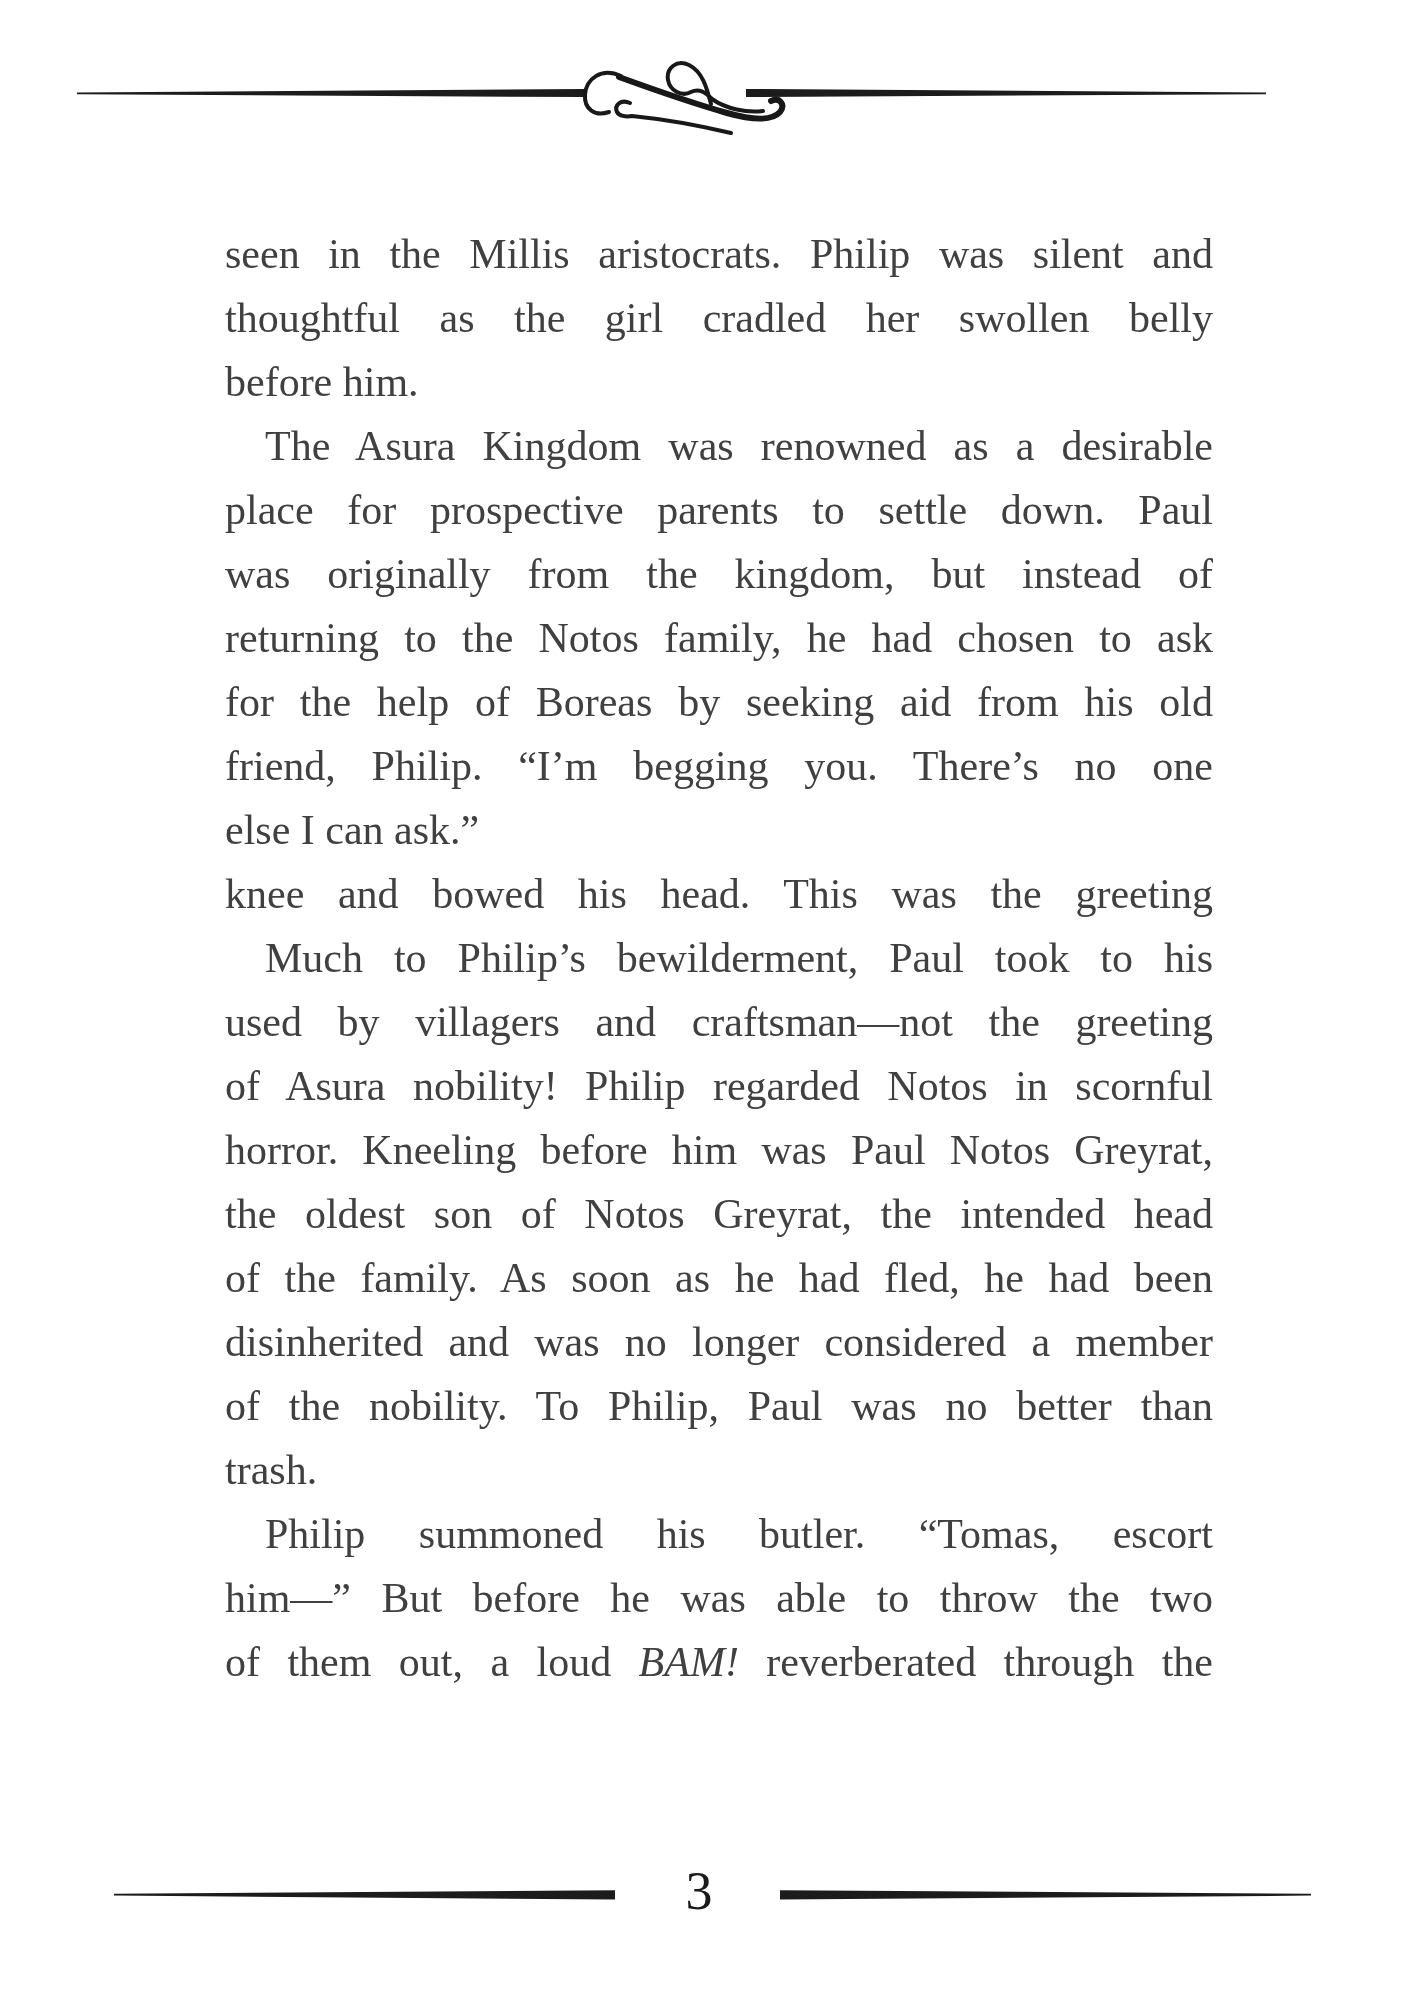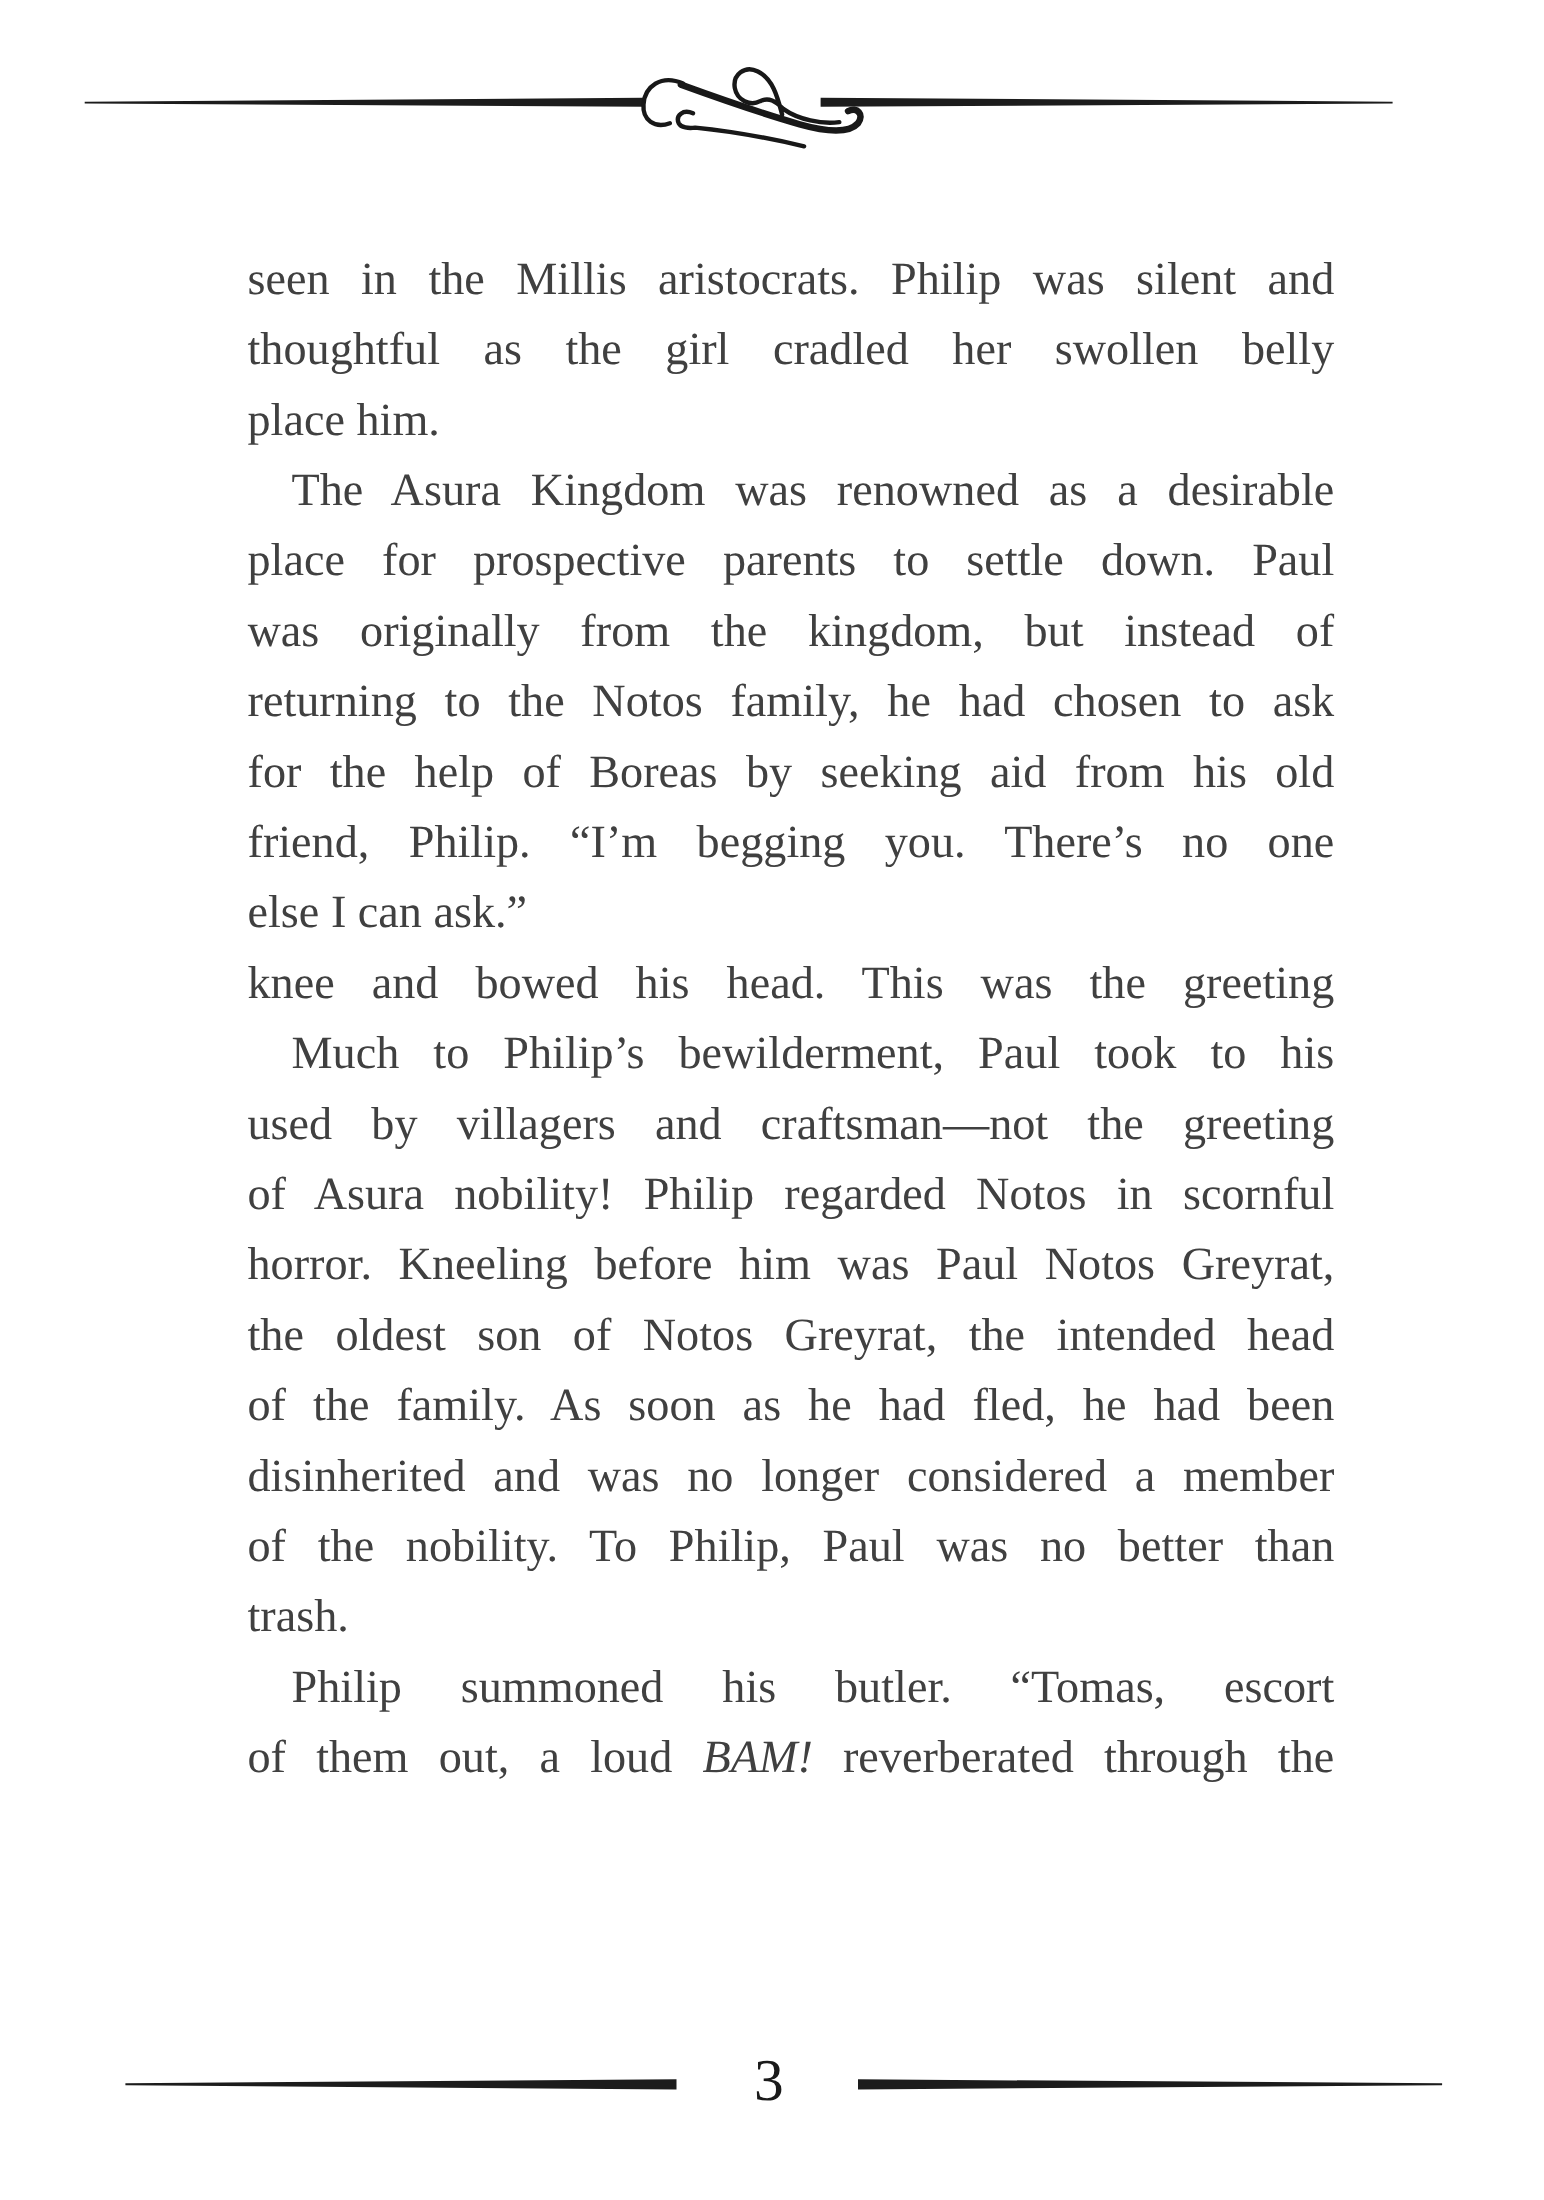--- a/index.html
+++ b/index.html
@@ -69,21 +69,21 @@
   </g>
 
   <polygon points="114,1893.8 615,1890.3 615,1899.5 114,1895.6" fill="#1c1c1c"></polygon>
   <polygon points="780,1890.3 1311,1893.8 1311,1895.6 780,1899.5" fill="#1c1c1c"></polygon>
 </svg>
 
 <div id="text-block">
     <div class="para">
       <div class="line">seen in the Millis aristocrats. Philip was silent and</div>
       <div class="line">thoughtful as the girl cradled her swollen belly</div>
-      <div class="line unjust">place him.</div>
+      <div class="line unjust">before him.</div>
     </div>
     <div class="para">
       <div class="line indent">The Asura Kingdom was renowned as a desirable</div>
       <div class="line">place for prospective parents to settle down. Paul</div>
       <div class="line">was originally from the kingdom, but instead of</div>
       <div class="line">returning to the Notos family, he had chosen to ask</div>
       <div class="line">for the help of Boreas by seeking aid from his old</div>
       <div class="line">friend, Philip. “I’m begging you. There’s no one</div>
       <div class="line unjust">else I can ask.”</div>
     </div>
@@ -94,17 +94,18 @@
       <div class="line">of Asura nobility! Philip regarded Notos in scornful</div>
       <div class="line">horror. Kneeling before him was Paul Notos Greyrat,</div>
       <div class="line">the oldest son of Notos Greyrat, the intended head</div>
       <div class="line">of the family. As soon as he had fled, he had been</div>
       <div class="line">disinherited and was no longer considered a member</div>
       <div class="line">of the nobility. To Philip, Paul was no better than</div>
       <div class="line unjust">trash.</div>
     </div>
     <div class="para">
       <div class="line indent">Philip summoned his butler. “Tomas, escort</div>
+      <div class="line">him—” But before he was able to throw the two</div>
       <div class="line"><span>of them out, a loud </span><span class="it">BAM!</span><span> reverberated through the</span></div>
     </div>
   </div>
 
 <div id="page-number">3</div>
 
 </body></html>

